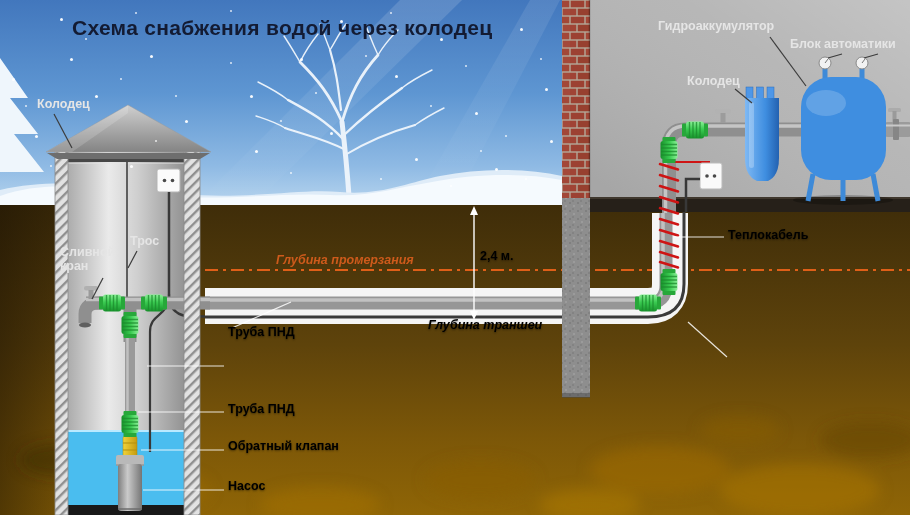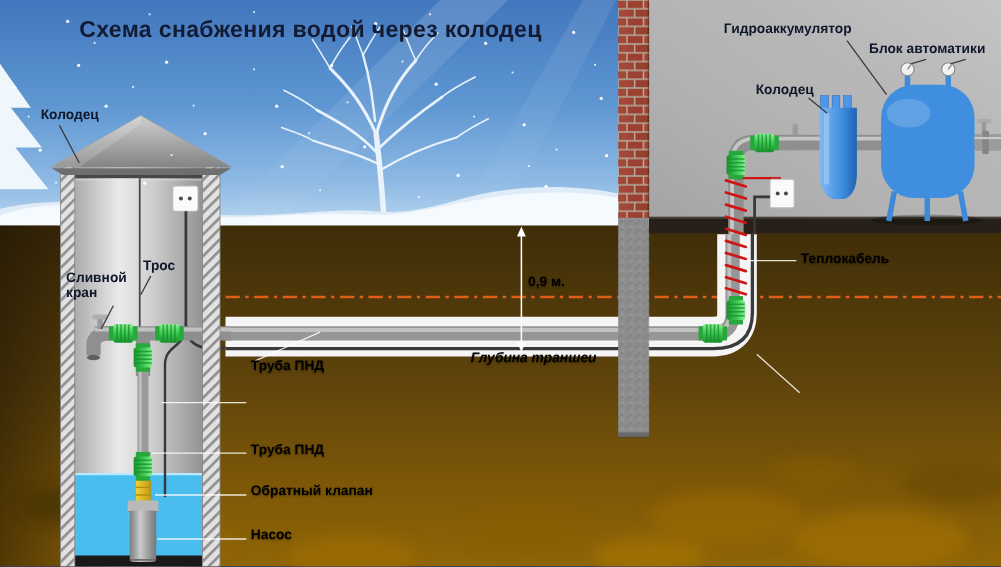--- a/index.html
+++ b/index.html
@@ -1,19 +1,19 @@
 <!DOCTYPE html>
 <html><head>
 <meta charset="utf-8">
 <style>
   html,body{margin:0;padding:0;background:#1d1d1d;}
   .stage{position:relative;width:910px;height:515px;overflow:hidden;
          font-family:"Liberation Sans",sans-serif;background:#4277BD;}
   .stage svg{position:absolute;left:0;top:0;z-index:1;}
-  .lbl{position:absolute;font-weight:bold;font-size:12.5px;color:#0f172a;
+  .lbl{position:absolute;font-weight:bold;font-size:12.5px;color:#e5e5e5;
        white-space:nowrap;z-index:3;line-height:1.1;}
   .light{color:#000000;text-shadow:0 1px 2px rgba(0,0,0,.45);}
   .ital{font-style:italic;}
   .freeze{color:#CD5A1B;text-shadow:none;}
   .title{font-size:21px;color:#131B33;letter-spacing:.3px;z-index:3;}
   .wrap2{width:64px;text-align:left;white-space:normal;}
   .flakes{position:absolute;border-radius:50%;background:#fff;z-index:2;pointer-events:none;}
   .f3{width:3px;height:3px;left:60px;top:18px;opacity:.95;
       box-shadow:90px 37px 0 #fff,150px 10px 0 #fff,190px 77px 0 #fff,240px 40px 0 #fff,
       280px 2px 0 #fff,335px 57px 0 #fff,380px 20px 0 #fff,415px 94px 0 #fff,460px 10px 0 #fff,
@@ -342,21 +342,22 @@
 
 <div class="lbl" style="left:37px;top:98px">Колодец</div>
 <div class="lbl wrap2" style="left:60px;top:246px">Сливной кран</div>
 <div class="lbl" style="left:130px;top:235px">Трос</div>
 
 <div class="lbl light" style="left:228px;top:326px">Труба ПНД</div>
 <div class="lbl light" style="left:228px;top:403px">Труба ПНД</div>
 <div class="lbl light" style="left:228px;top:440px">Обратный клапан</div>
 <div class="lbl light" style="left:228px;top:480px">Насос</div>
 
-<div class="lbl light" style="left:480px;top:250px">0,9 м.</div>
+<div class="lbl ital freeze" style="left:276px;top:254px">Глубина промерзания</div>
+<div class="lbl light" style="left:480px;top:250px">2,4 м.</div>
 <div class="lbl light ital" style="left:428px;top:319px">Глубина траншеи</div>
 
 <div class="lbl" style="left:658px;top:20px">Гидроаккумулятор</div>
 <div class="lbl" style="left:790px;top:38px">Блок автоматики</div>
 <div class="lbl" style="left:687px;top:75px">Колодец</div>
 <div class="lbl light" style="left:728px;top:229px">Теплокабель</div>
 
 </div>
 
 </body></html>

